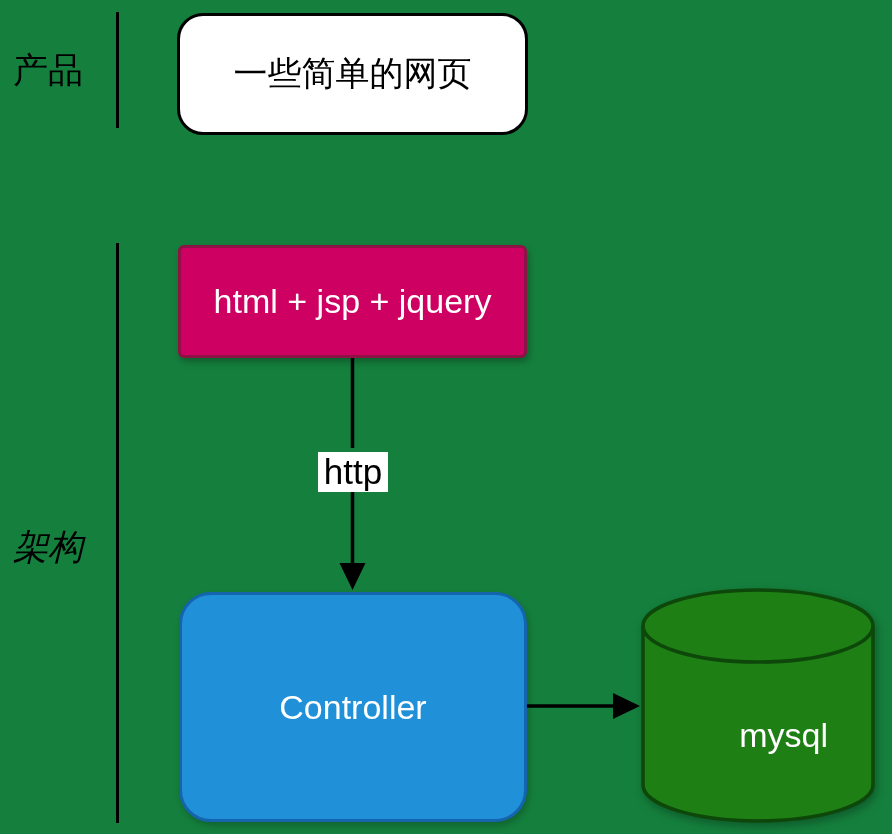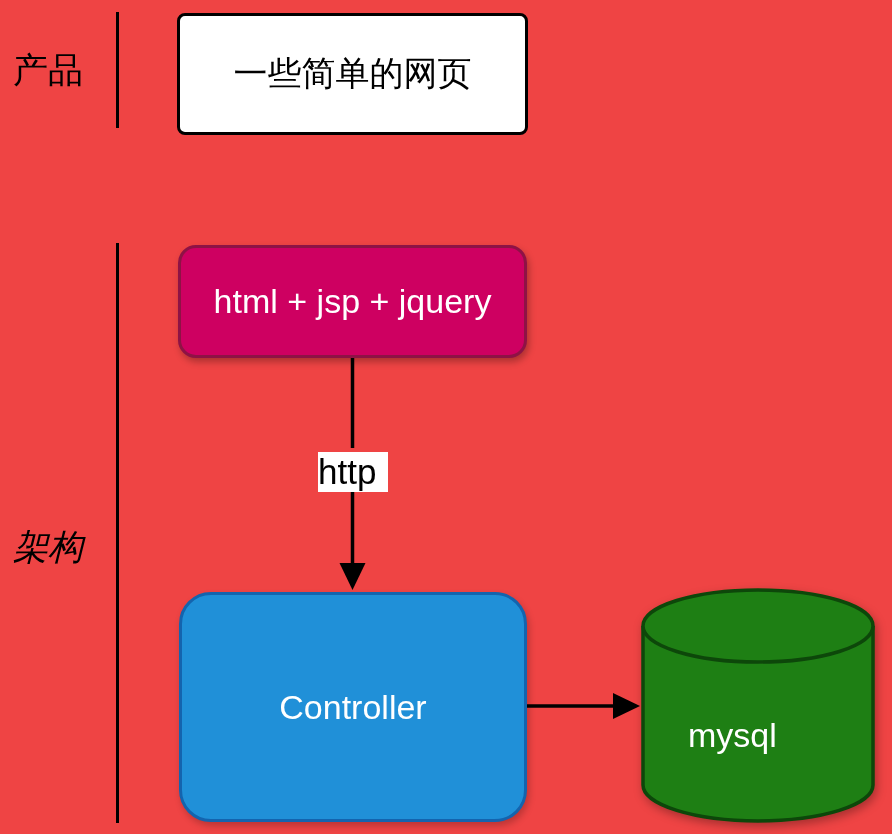--- a/index.html
+++ b/index.html
@@ -4,21 +4,21 @@
 <style>
   html, body {
     margin: 0;
     padding: 0;
     background: #ffffff;
   }
   .canvas {
     position: relative;
     width: 892px;
     height: 834px;
-    background: #ef4444;
+    background: #15803d;
     font-family: "Liberation Sans", sans-serif;
     overflow: hidden;
   }
   .section-label {
     position: absolute;
     font-size: 35px;
     line-height: 40px;
     color: var(--text-dark, #000);
     white-space: nowrap;
   }
@@ -34,30 +34,30 @@
     align-items: center;
     justify-content: center;
     text-align: center;
     white-space: nowrap;
   }
   .product-box {
     left: 177px; top: 13px;
     width: 351px; height: 122px;
     background: #ffffff;
     border: 3px solid var(--line, #000);
-    border-radius: 8px;
+    border-radius: 26px;
     font-size: 34px;
     color: var(--text-dark, #000);
   }
   .frontend-box {
     left: 178px; top: 245px;
     width: 349px; height: 113px;
     background: var(--frontend-fill, #ce0061);
     border: 3px solid var(--frontend-border, #8e1245);
-    border-radius: 18px;
+    border-radius: 6px;
     font-size: 34px;
     color: var(--text-light, #fff);
     box-shadow: 2px 4px 7px rgba(0,0,0,0.28);
   }
   .controller-box {
     left: 179px; top: 592px;
     width: 348px; height: 230px;
     background: var(--controller-fill, #2090d8);
     border: 3px solid var(--controller-border, #1464ae);
     border-radius: 32px;
@@ -69,35 +69,35 @@
   }
   .arrows {
     position: absolute;
     left: 0; top: 0;
     pointer-events: none;
   }
   .edge-label {
     position: absolute;
     left: 318px; top: 452px;
     width: 70px;
-    text-align: left;
+    text-align: center;
     font-size: 35px;
     color: var(--text-dark, #000);
     background: #ffffff;
   }
   .cylinder {
     position: absolute;
     left: 639px; top: 587px;
     filter: drop-shadow(2px 4px 5px rgba(0,0,0,0.30));
   }
   .db-label {
     position: absolute;
     left: 688px; top: 716px;
     width: 140px;
-    text-align: left;
+    text-align: right;
     font-size: 34px;
     color: var(--text-light, #fff);
   }
 </style>
 </head>
 <body>
 
 <div class="canvas">
 
   <div class="section-label" style="left:13px; top:50px;">产品</div>

